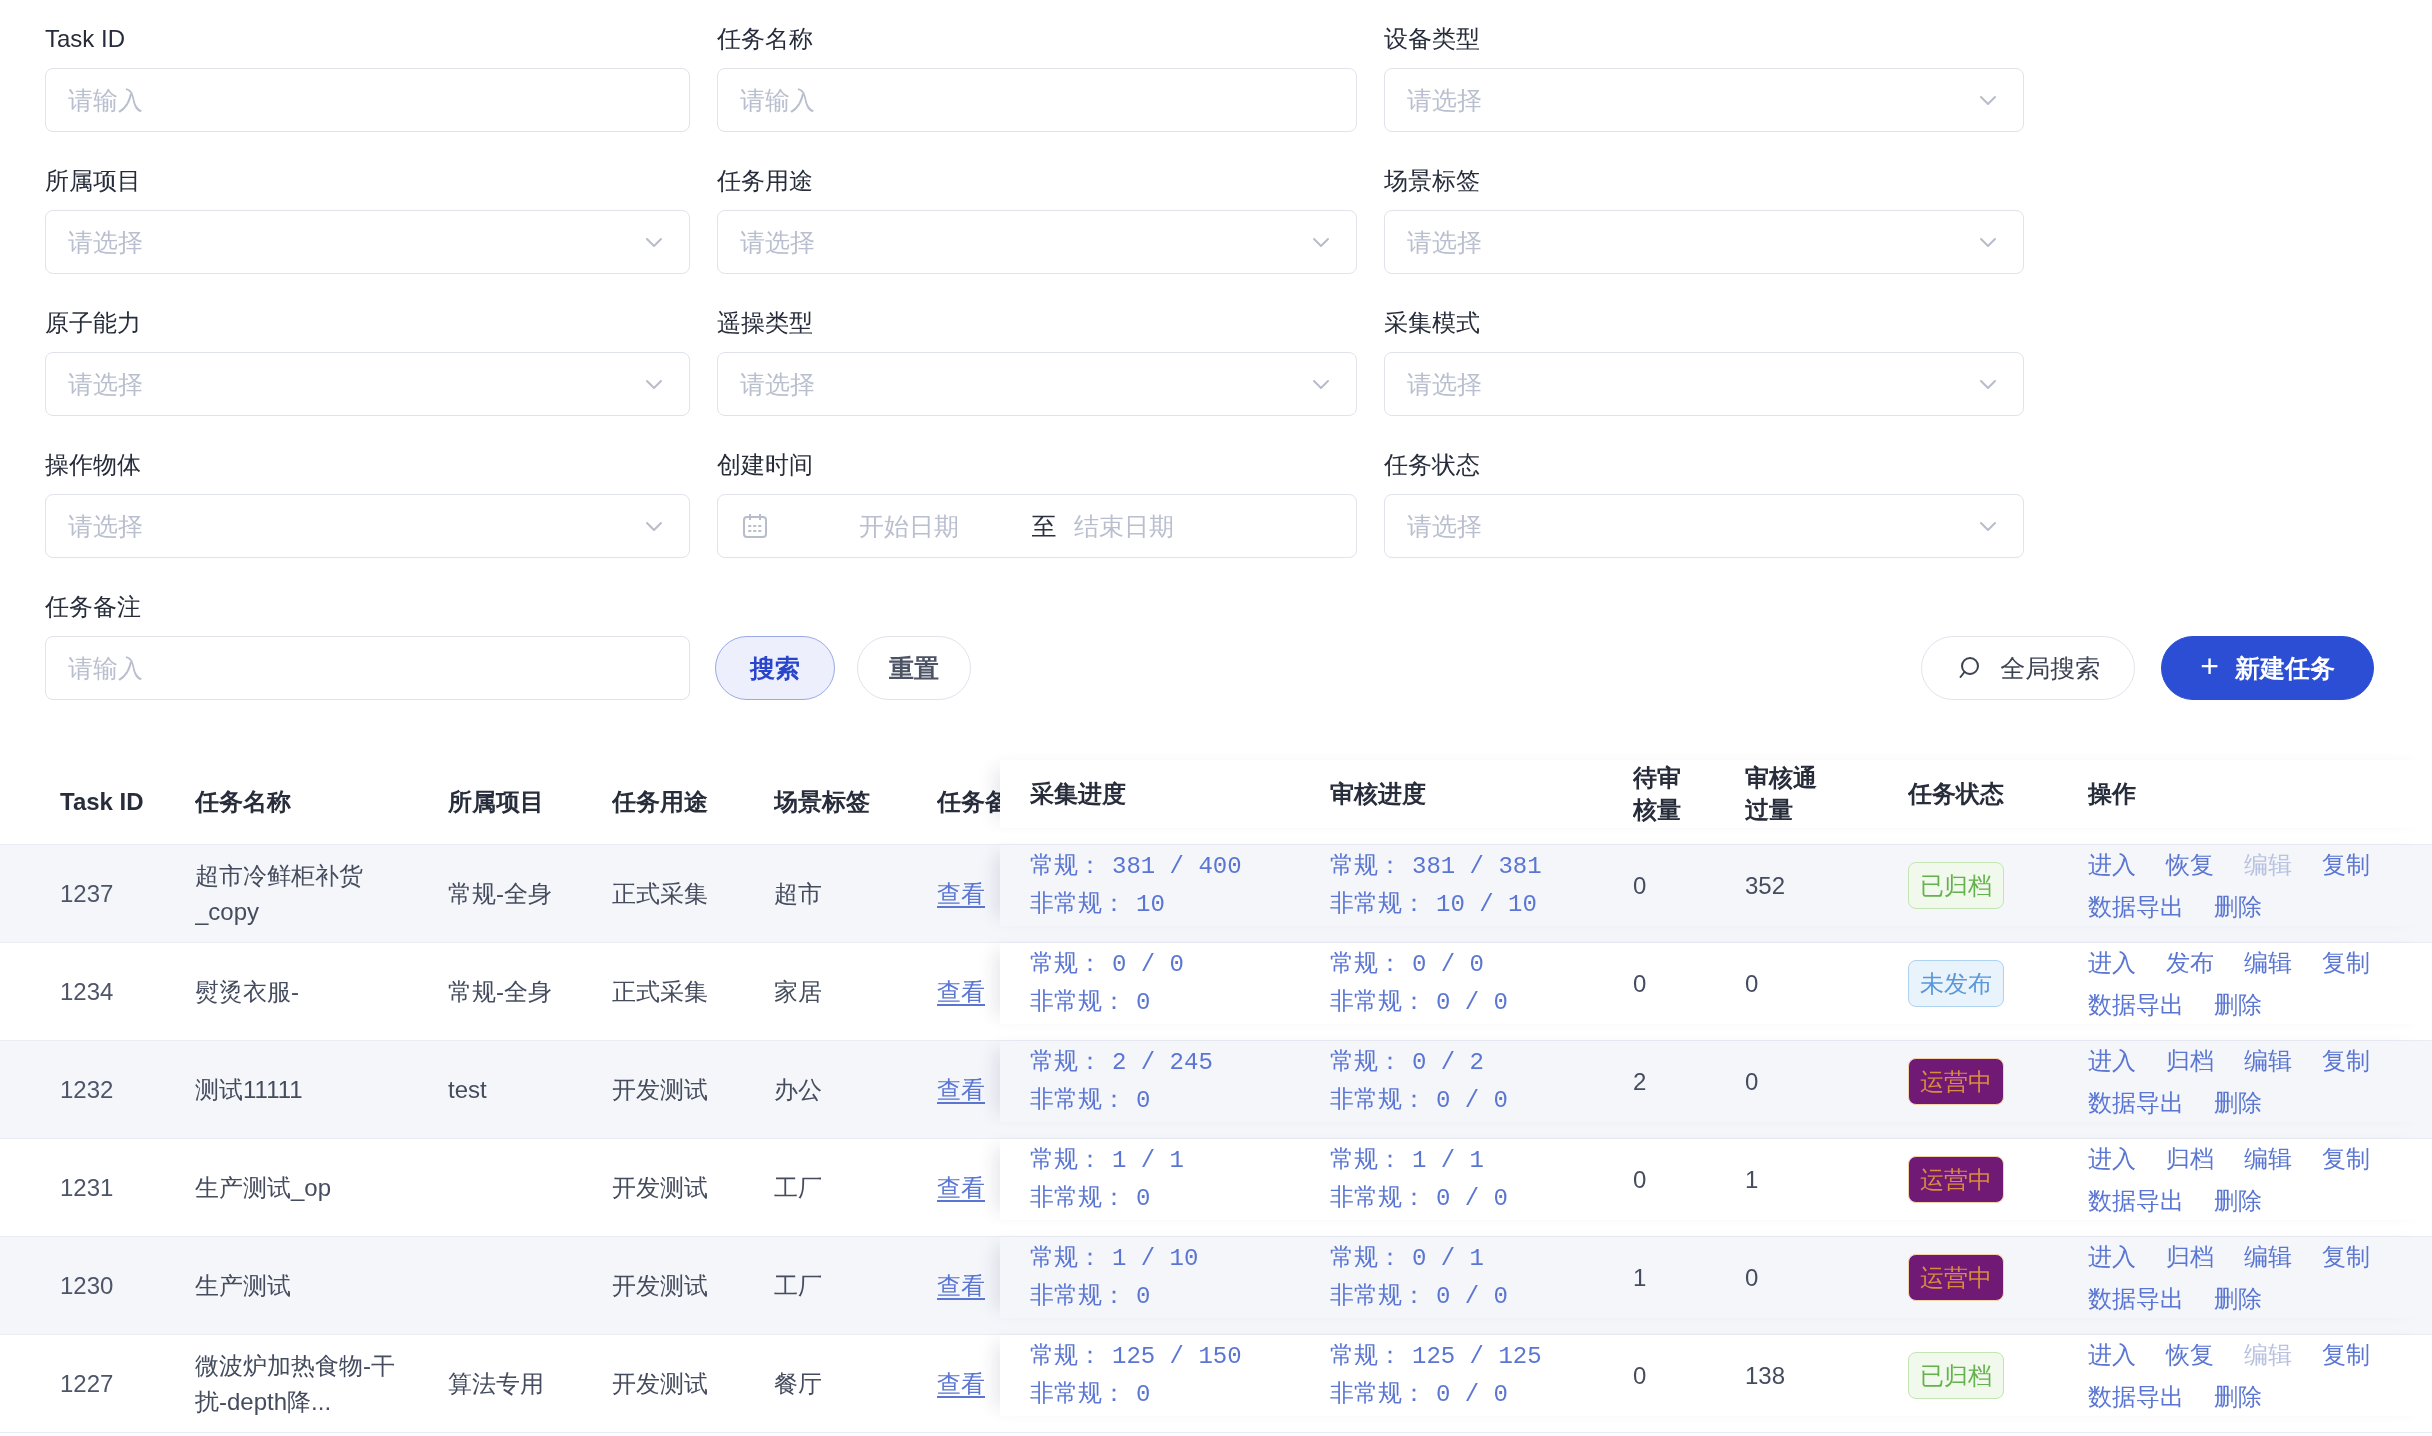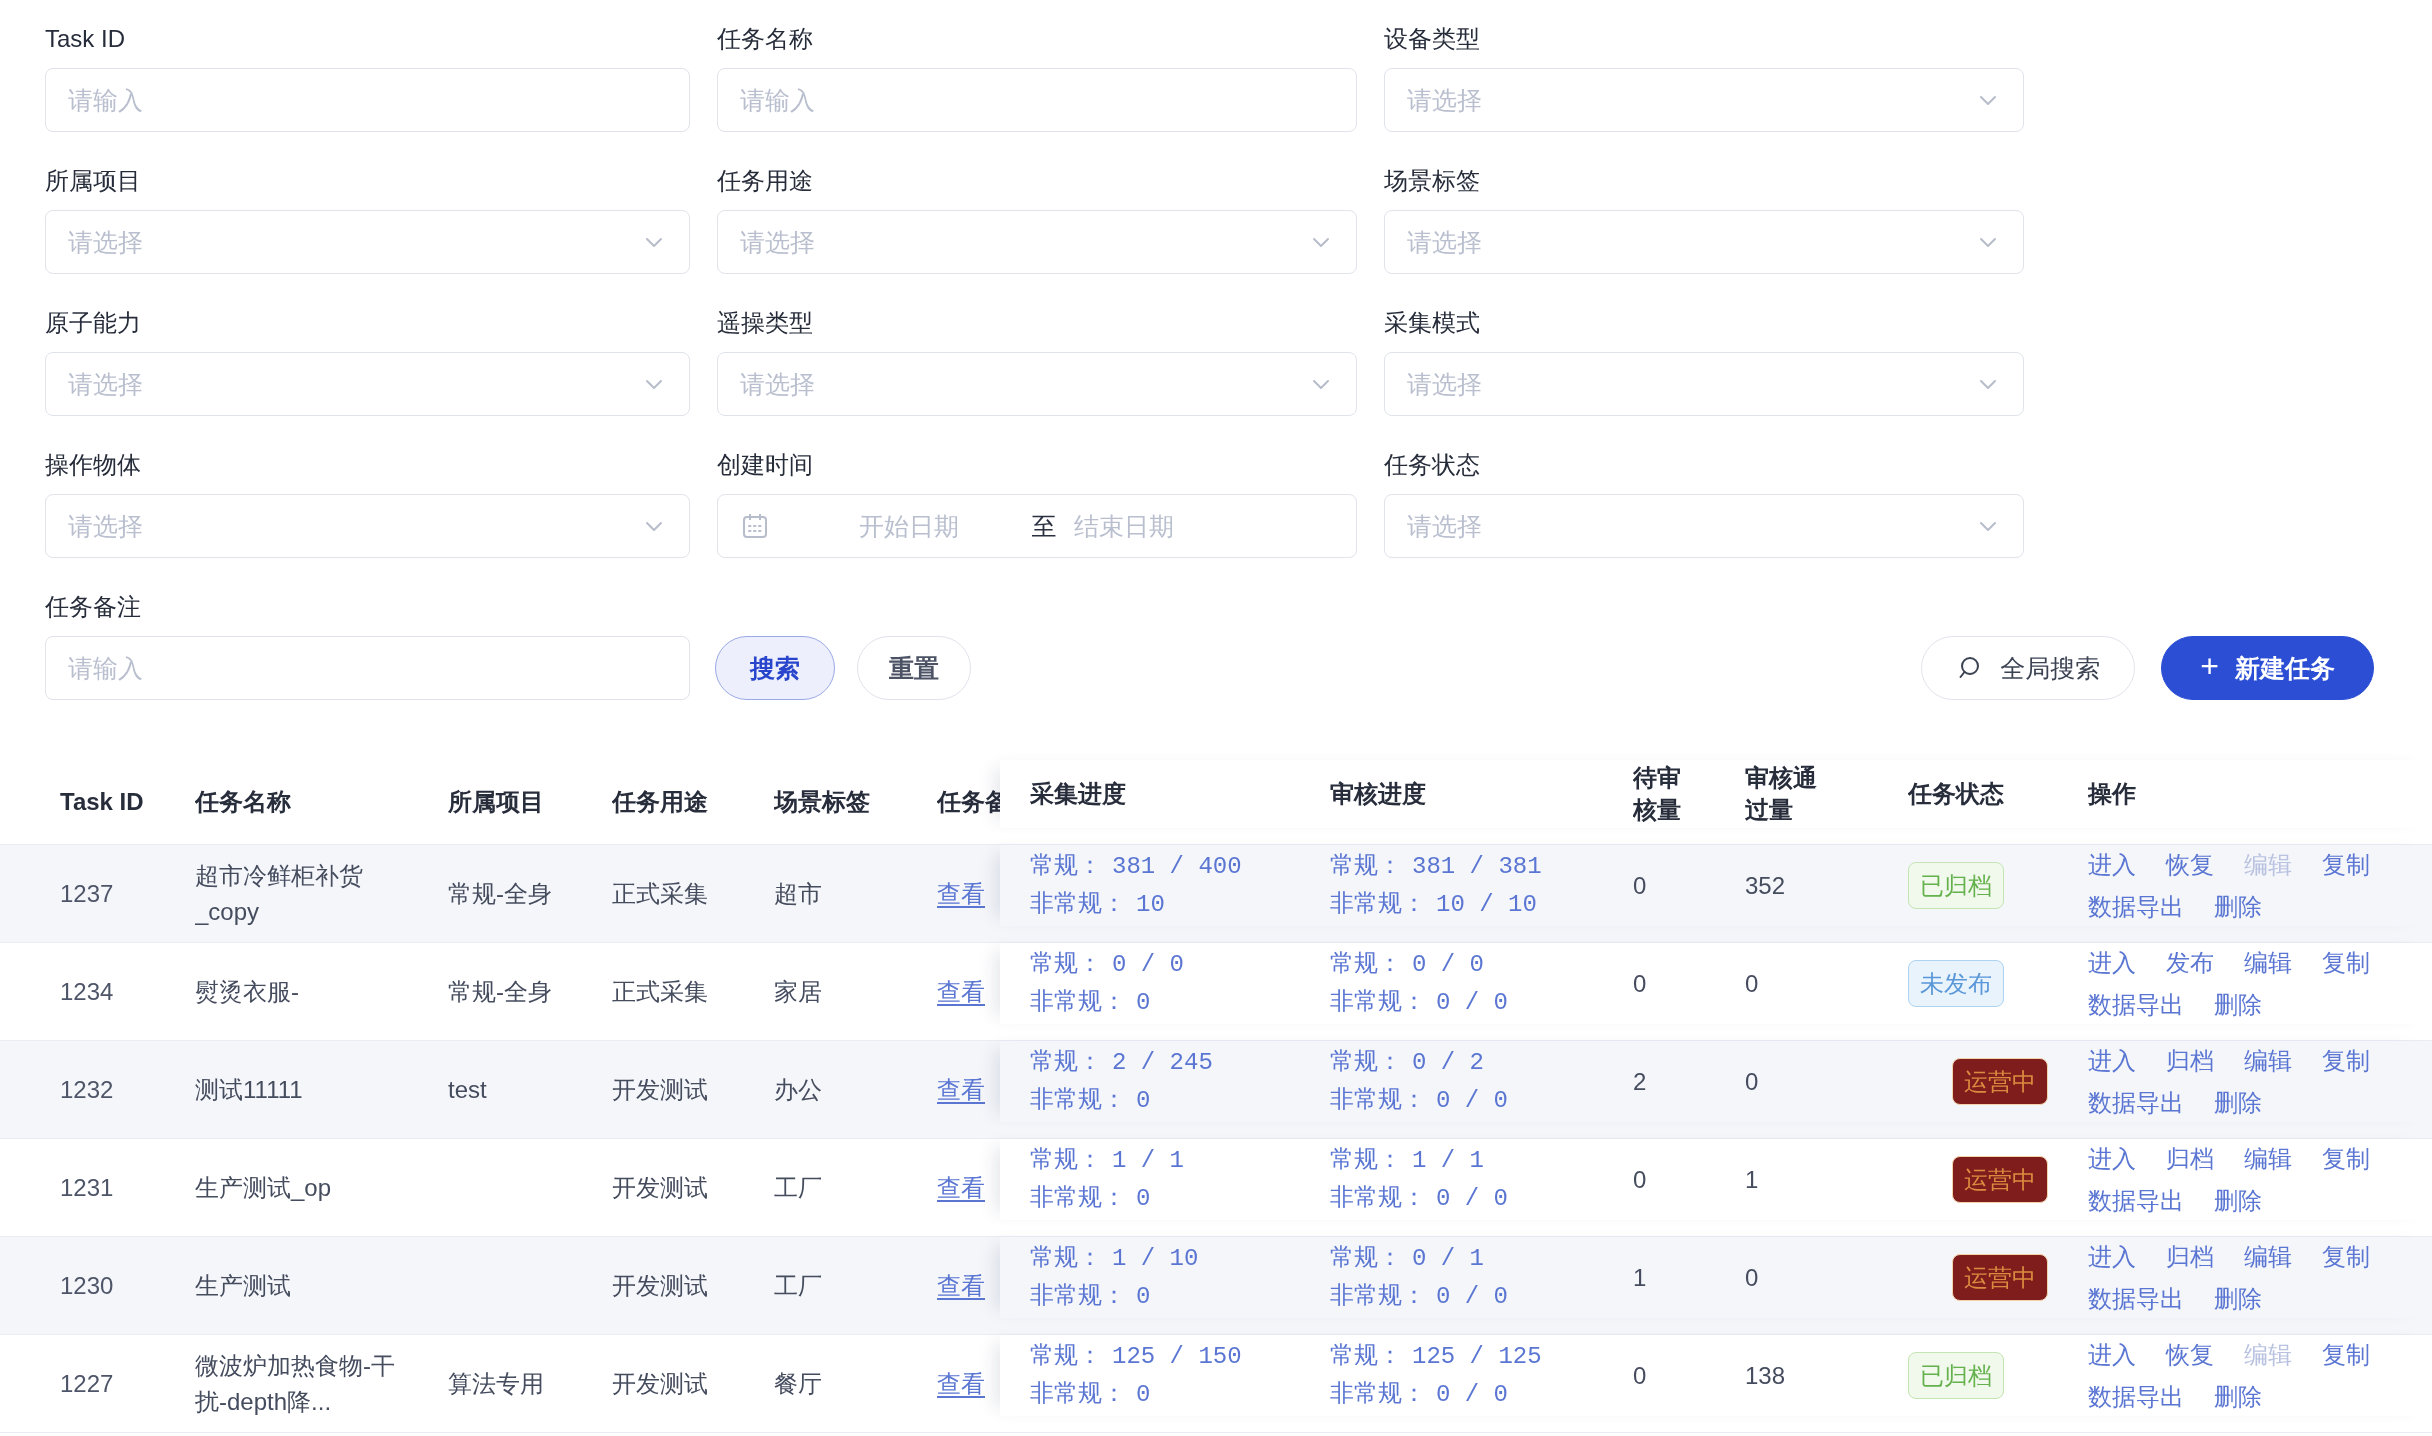--- a/index.html
+++ b/index.html
@@ -58,21 +58,21 @@
 
   .view-link { color:#5a76d2; text-decoration:underline; text-underline-offset:4px; cursor:pointer; }
   .progress { color:#5a76d2; line-height:38px; white-space:nowrap;font-family:Liberation Mono, monospace; }
   .progress .p-v { margin-left:10px; }
   .c-pending, .c-approved { color:#454c5e; font-size:25px; }
 
   .badge { display:inline-flex; align-items:center; height:47px; padding:0 11px;
     border-radius:8px; font-size:24px; border:1.5px solid; white-space:nowrap; }
   .badge-archived { color:#65b14e; background:#f1f9ec; border-color:#c3e5b3; }
   .badge-unpublished { color:#5a97d8; background:#e9f3fc; border-color:#aed2f2; }
-  .badge-operating { color:#db8b3f; background:#7f1d1d; border-color:#f2d3ab;margin-left:44px; }
+  .badge-operating { color:#db8b3f; background:#701a75; border-color:#f2d3ab; }
 
   .actions { display:flex; flex-wrap:wrap; column-gap:30px; row-gap:8px; align-content:center; line-height:34px; }
   .action-link { color:#5a76d2; cursor:pointer; white-space:nowrap; }
   .action-link.disabled { color:#b9c2e0; cursor:default; }
 
   svg { display:block; }
 </style>
 </head>
 <body>
 

